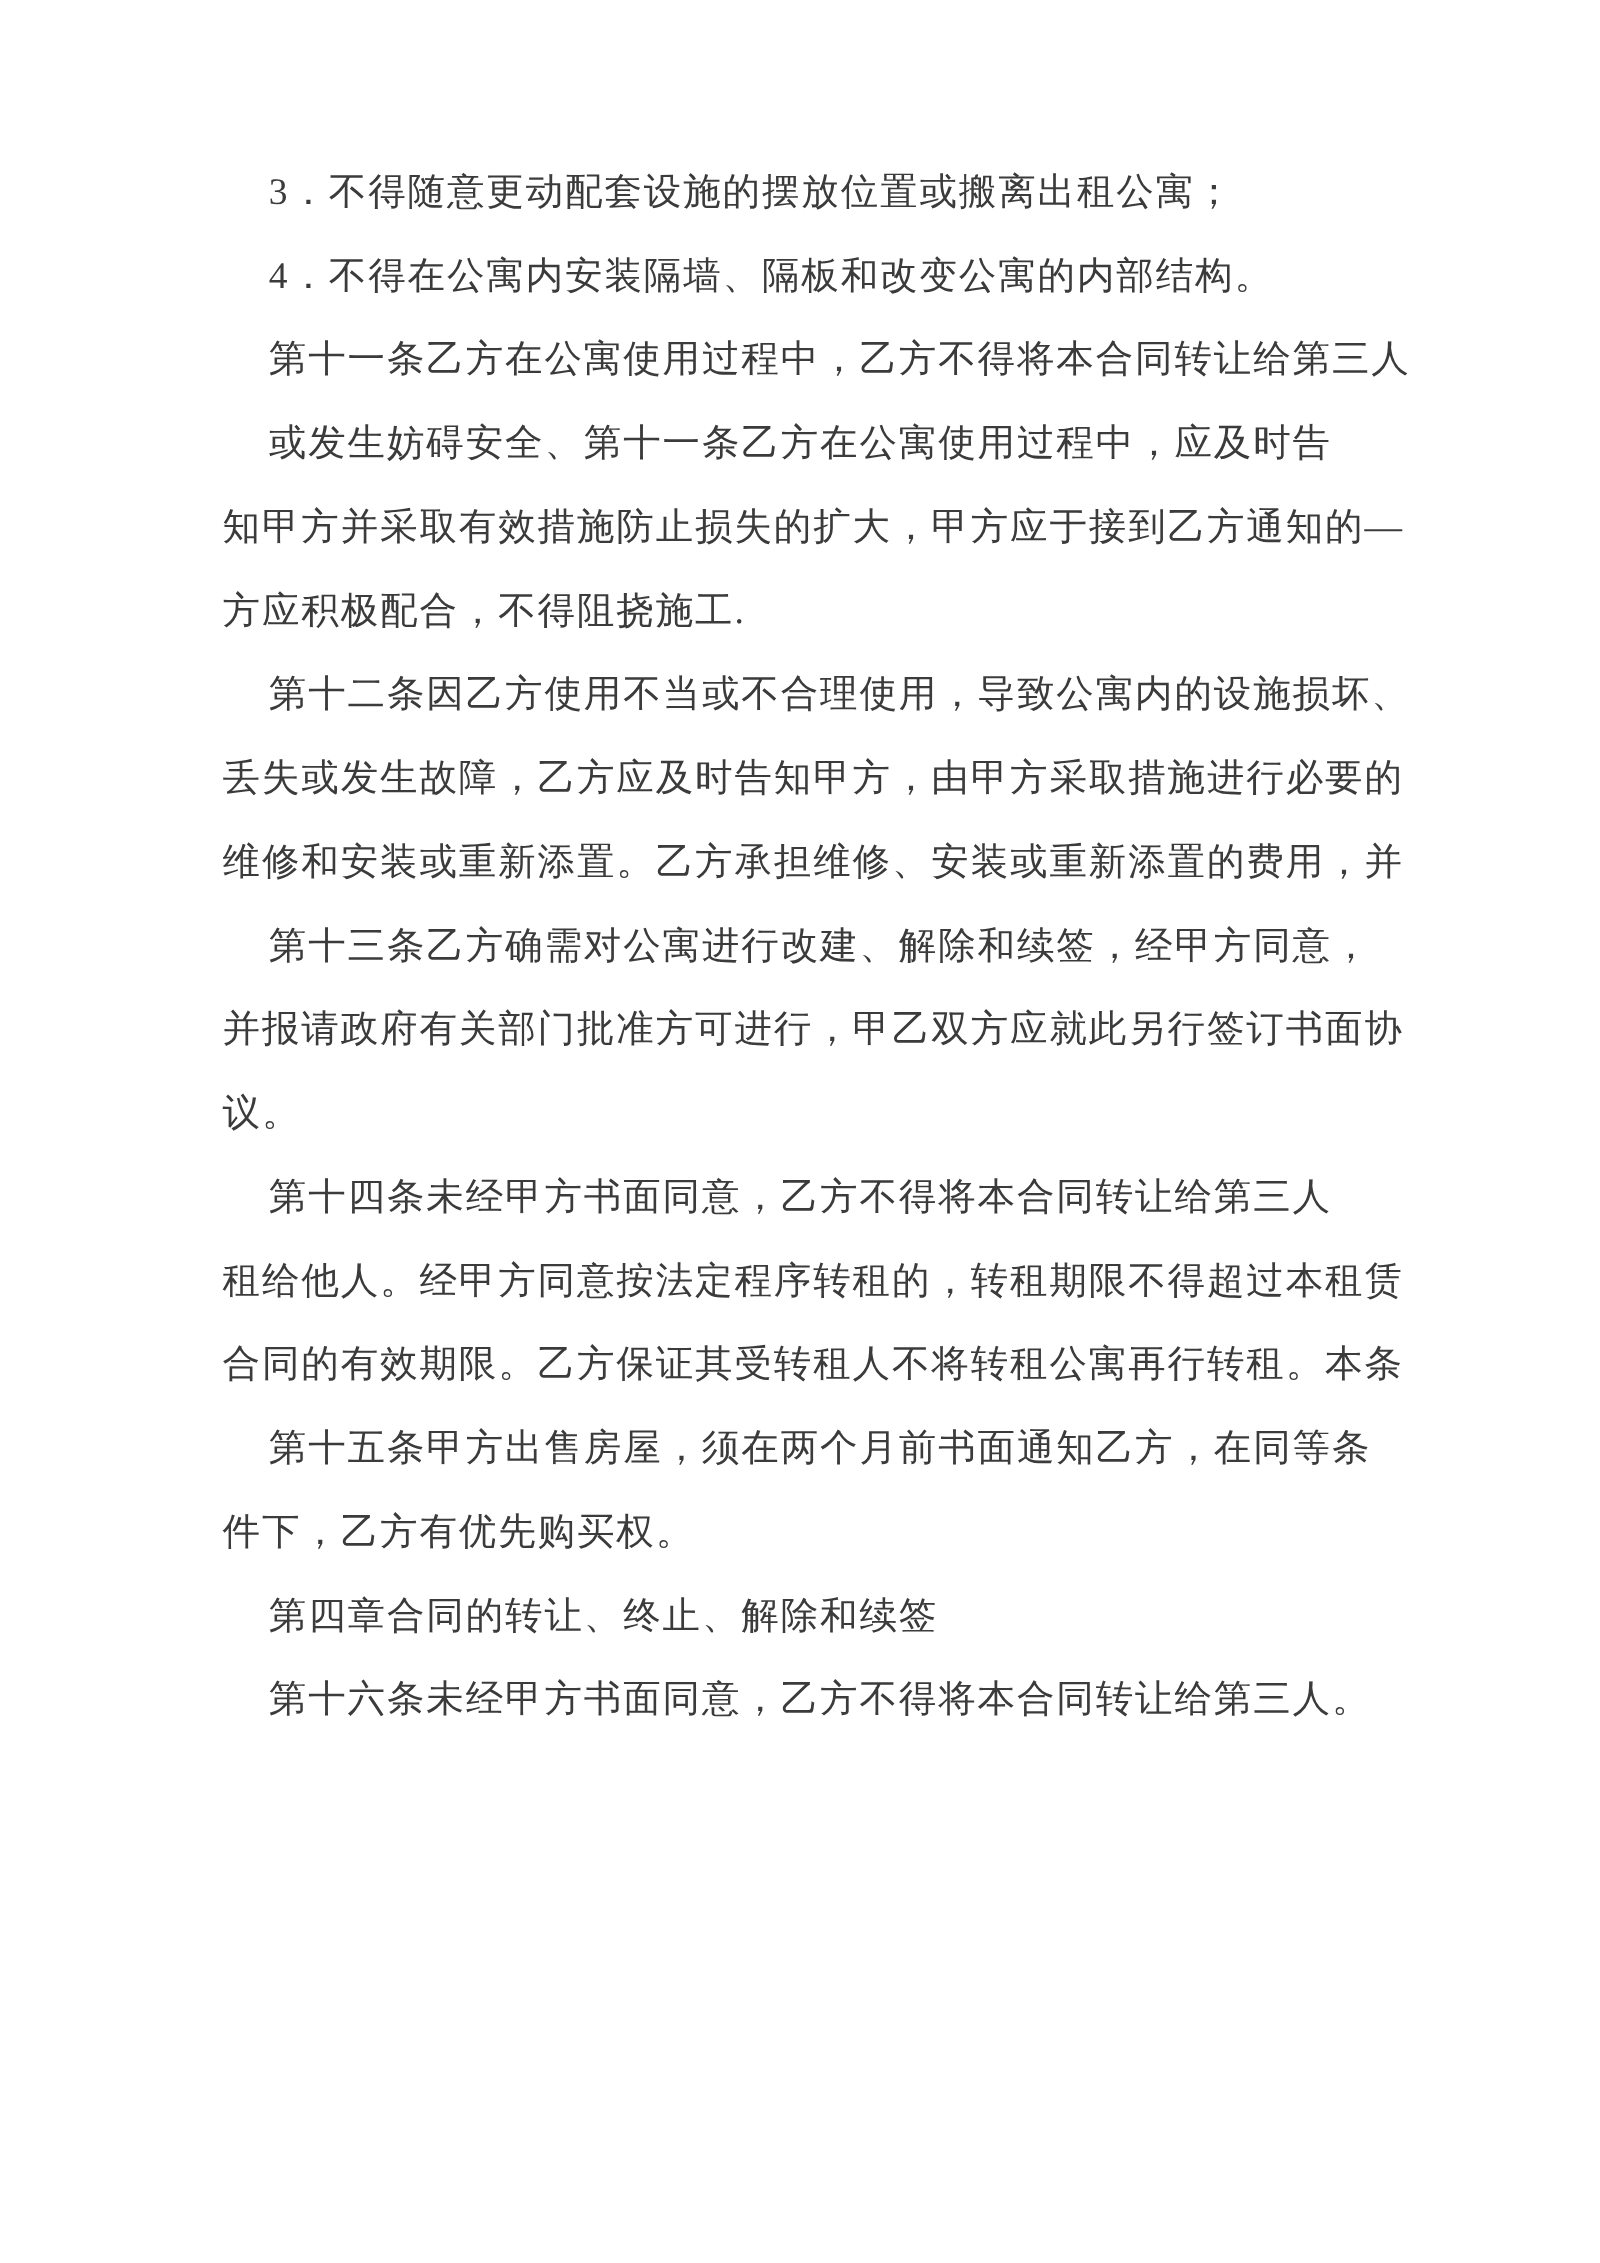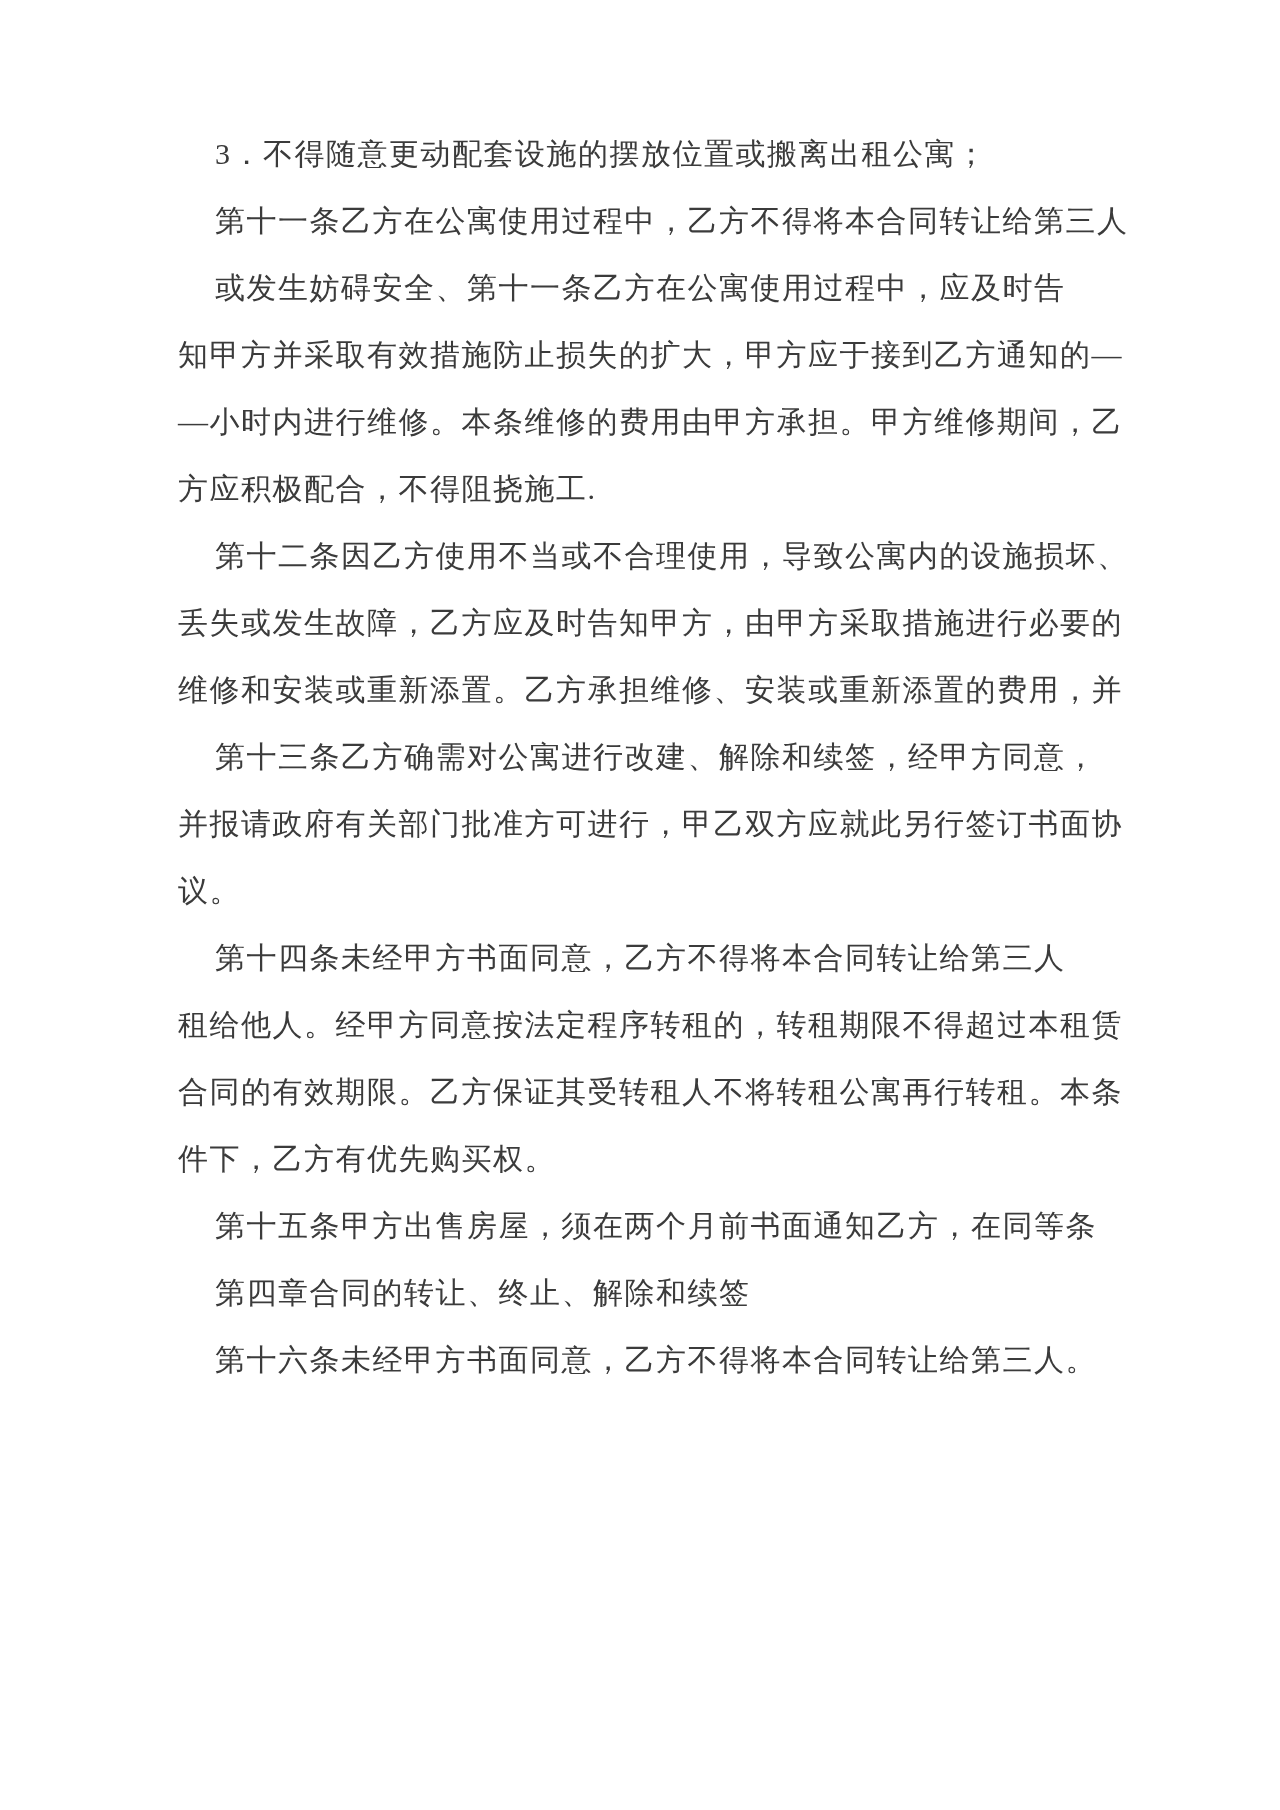--- a/index.html
+++ b/index.html
@@ -59,36 +59,36 @@
     white-space: nowrap;
   }
 </style>
 </head>
 <body>
 
 <div class="page">
 
   <div class="content">
       <div class="doc-line indent">3．不得随意更动配套设施的摆放位置或搬离出租公寓；</div>
+      <div class="doc-line indent">4．不得在公寓内安装隔墙、隔板和改变公寓的内部结构。</div>
       <div class="doc-line indent">第十一条乙方在公寓使用过程中，乙方不得将本合同转让给第三人</div>
       <div class="doc-line indent">或发生妨碍安全、第十一条乙方在公寓使用过程中，应及时告</div>
       <div class="doc-line">知甲方并采取有效措施防止损失的扩大，甲方应于接到乙方通知的—</div>
-      <div class="doc-line">—小时内进行维修。本条维修的费用由甲方承担。甲方维修期间，乙</div>
       <div class="doc-line">方应积极配合，不得阻挠施工.</div>
       <div class="doc-line indent">第十二条因乙方使用不当或不合理使用，导致公寓内的设施损坏、</div>
       <div class="doc-line">丢失或发生故障，乙方应及时告知甲方，由甲方采取措施进行必要的</div>
       <div class="doc-line">维修和安装或重新添置。乙方承担维修、安装或重新添置的费用，并</div>
       <div class="doc-line indent">第十三条乙方确需对公寓进行改建、解除和续签，经甲方同意，</div>
       <div class="doc-line">并报请政府有关部门批准方可进行，甲乙双方应就此另行签订书面协</div>
       <div class="doc-line">议。</div>
       <div class="doc-line indent">第十四条未经甲方书面同意，乙方不得将本合同转让给第三人</div>
       <div class="doc-line">租给他人。经甲方同意按法定程序转租的，转租期限不得超过本租赁</div>
       <div class="doc-line">合同的有效期限。乙方保证其受转租人不将转租公寓再行转租。本条</div>
+      <div class="doc-line indent">第十五条甲方出售房屋，须在两个月前书面通知乙方，在同等条</div>
       <div class="doc-line">件下，乙方有优先购买权。</div>
-      <div class="doc-line indent">第十五条甲方出售房屋，须在两个月前书面通知乙方，在同等条</div>
       <div class="doc-line indent">第四章合同的转让、终止、解除和续签</div>
       <div class="doc-line indent">第十六条未经甲方书面同意，乙方不得将本合同转让给第三人。</div>
     </div>
 
   <div class="watermark">
     <div class="watermark-line1">简用合同</div>
     <div class="watermark-line2">源文件下载无水印</div>
   </div>
 
 </div>

